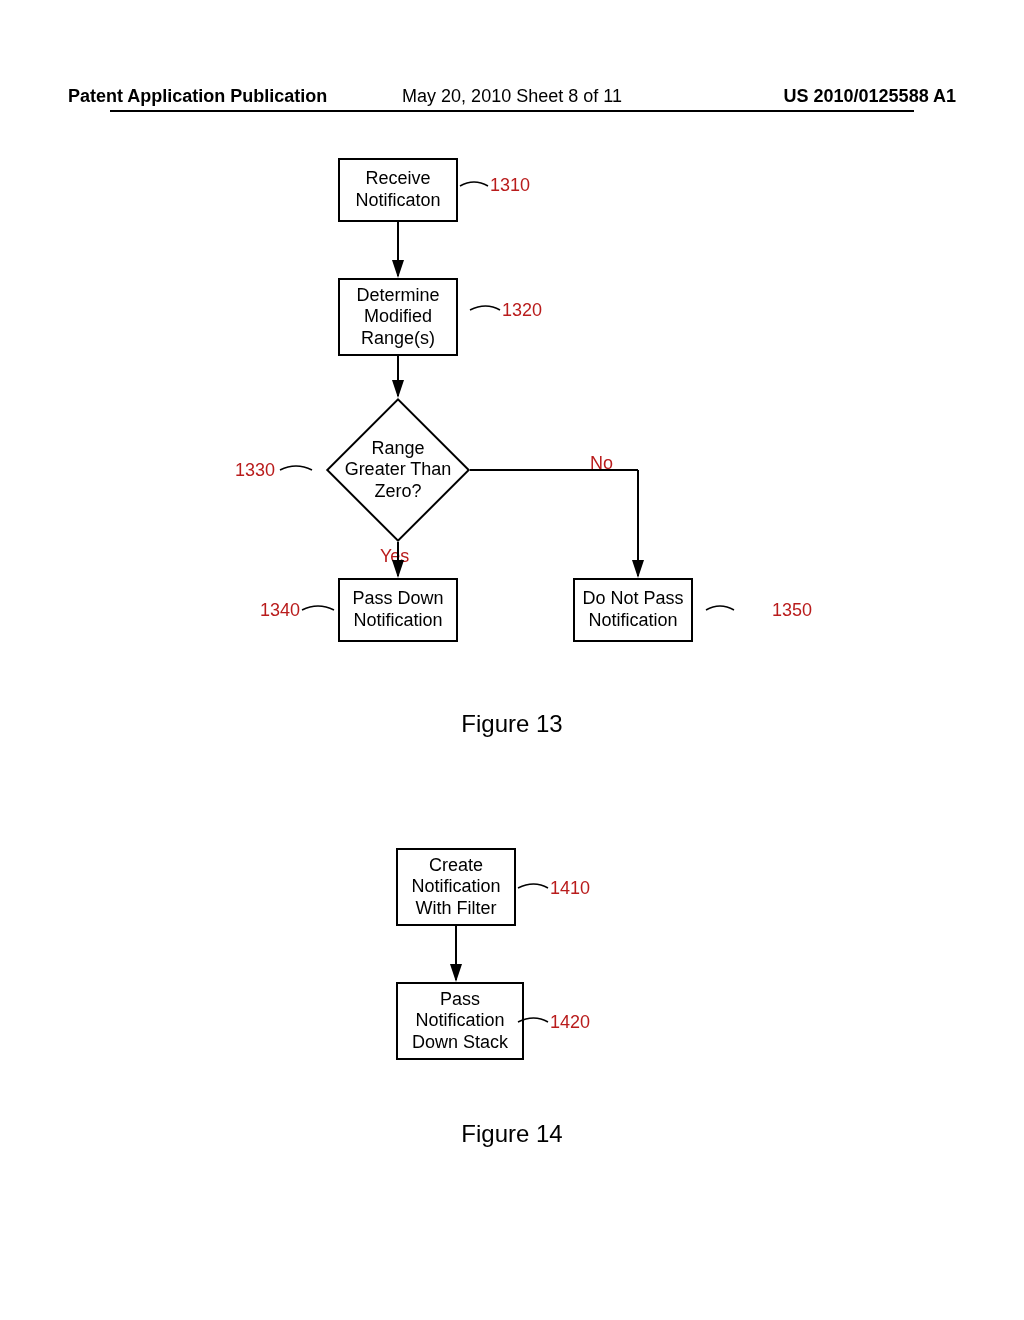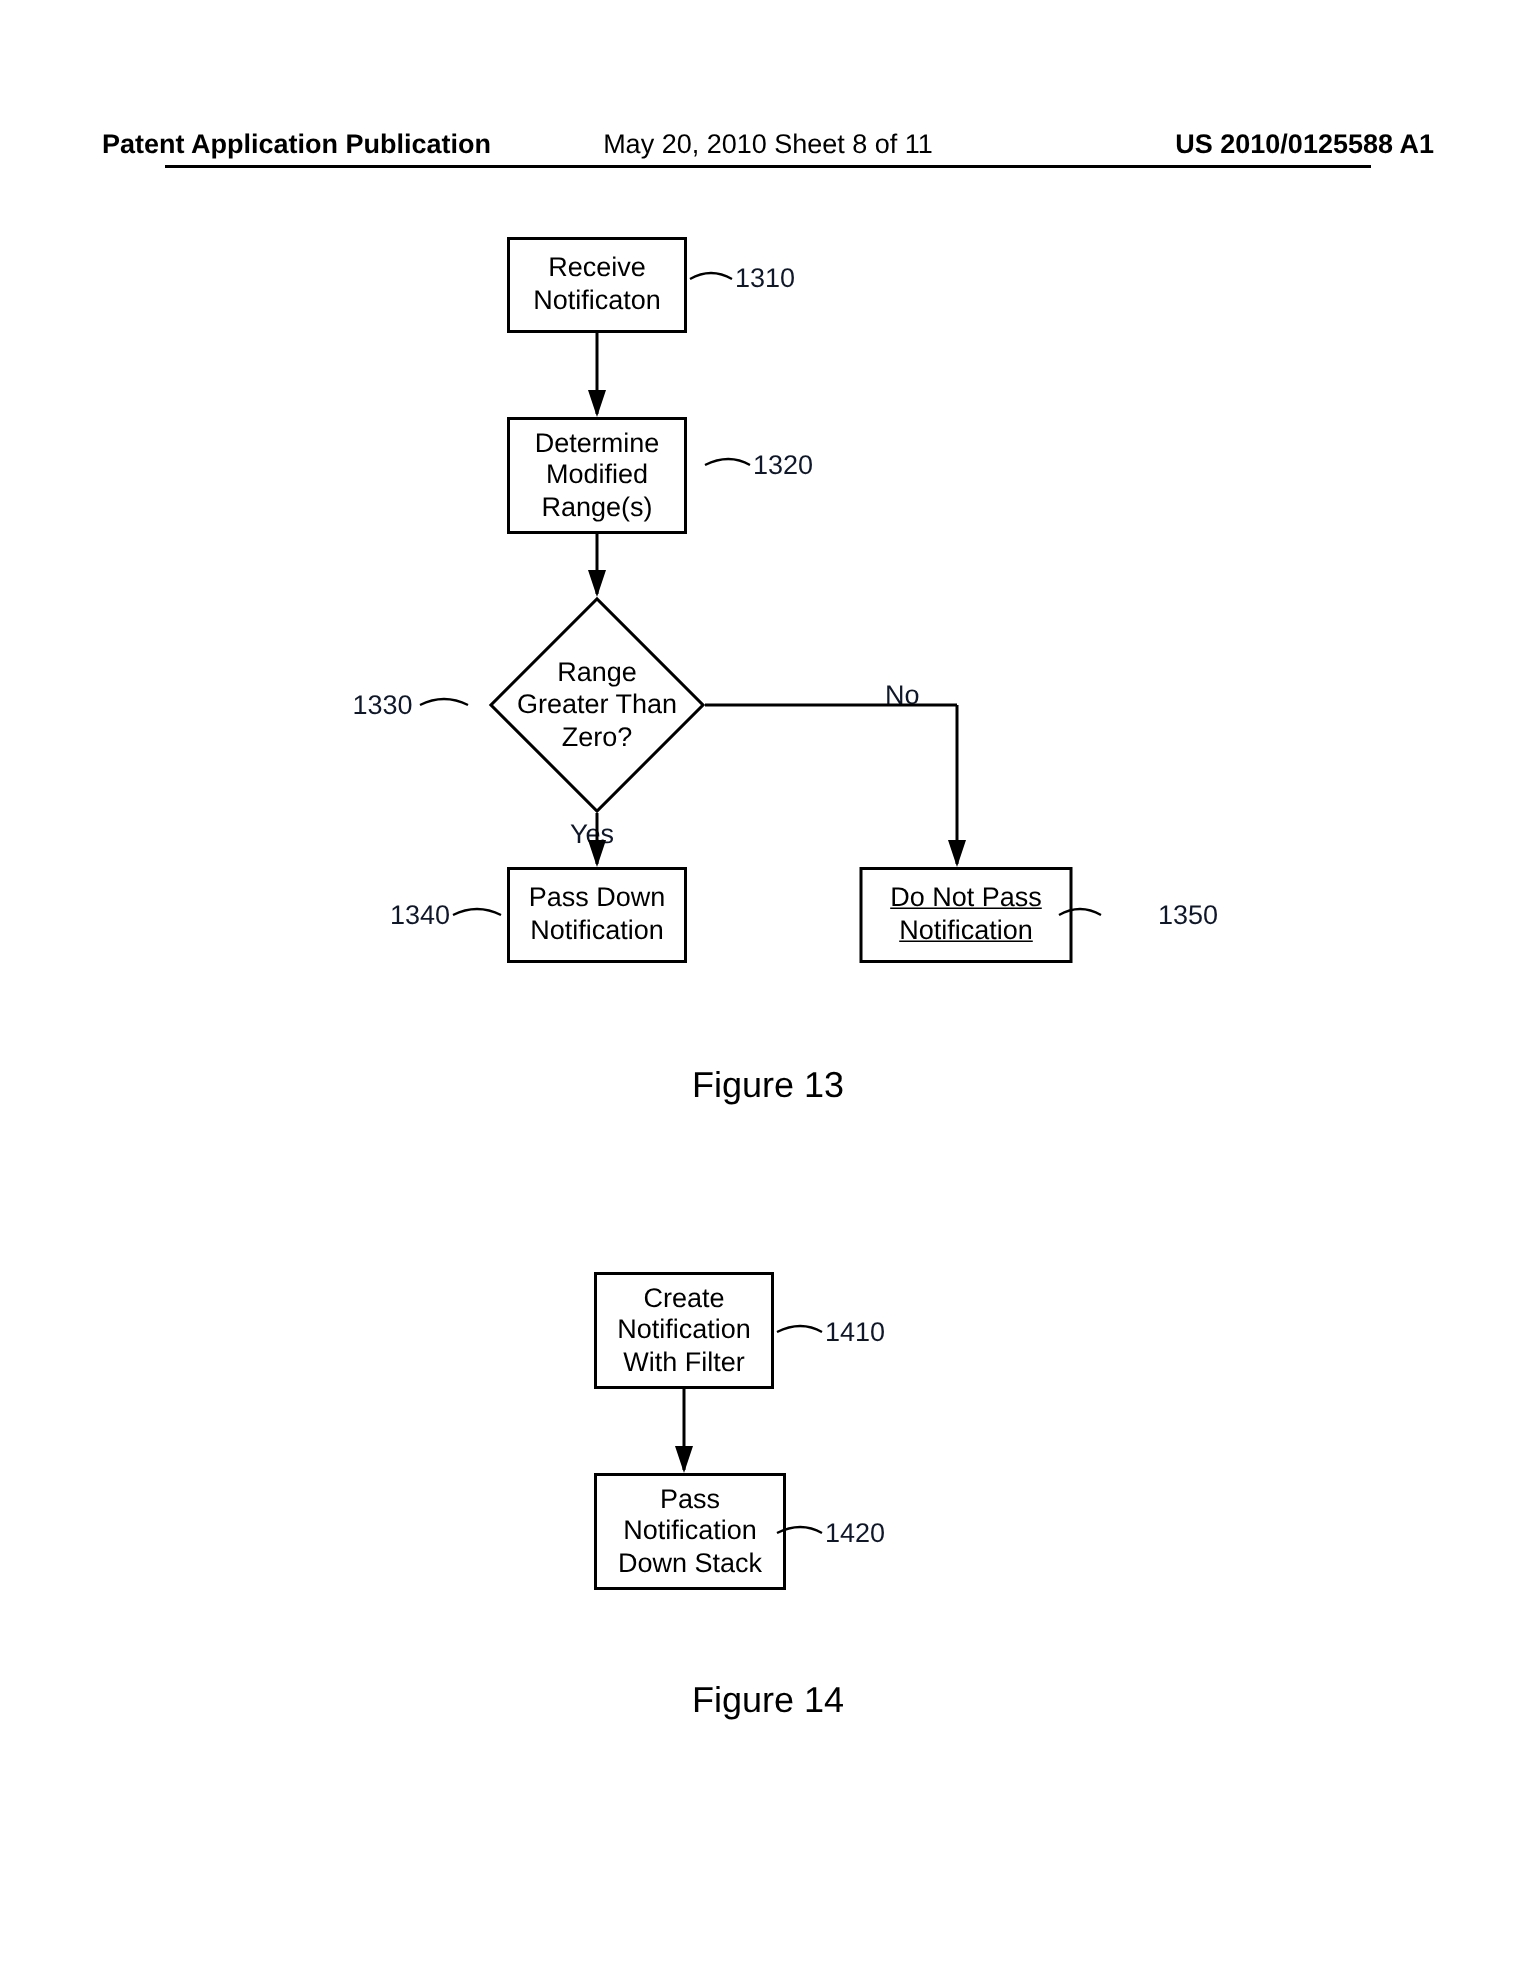--- a/index.html
+++ b/index.html
@@ -68,21 +68,21 @@
     display: flex;
     align-items: center;
     justify-content: center;
     text-align: center;
     font-size: 18px;
     line-height: 1.2;
   }
   .label {
     position: absolute;
     font-size: 18px;
-    color: #0f172a;
+    color: #b91c1c;
   }
   .fig-title {
     position: absolute;
     font-size: 24px;
     text-align: center;
     width: 100%;
     left: 0;
   }
   svg.connector {
     position: absolute;
@@ -128,21 +128,21 @@
 
   <div class="label" style="left:380px; top:416px;">Yes</div>
   <div class="label" style="left:590px; top:323px;">No</div>
 
   <div class="box" style="left:338px; top:448px; width:120px; height:64px;">
     <span style="white-space:pre-line;">Pass Down
 Notification</span>
   </div>
   <div class="label" style="left:260px; top:470px;">1340</div>
 
-  <div class="box" style="left:573px; top:448px; width:142px; height:64px;text-decoration:underline;">
+  <div class="box" style="left:573px; top:448px; width:120px; height:64px;">
     <span style="white-space:pre-line;">Do Not Pass
 Notification</span>
   </div>
   <div class="label" style="left:772px; top:470px;">1350</div>
 
   <div class="fig-title" style="top:580px;">Figure 13</div>
 
   <div class="box" style="left:396px; top:718px; width:120px; height:78px;">
     <span style="white-space:pre-line;">Create
 Notification

